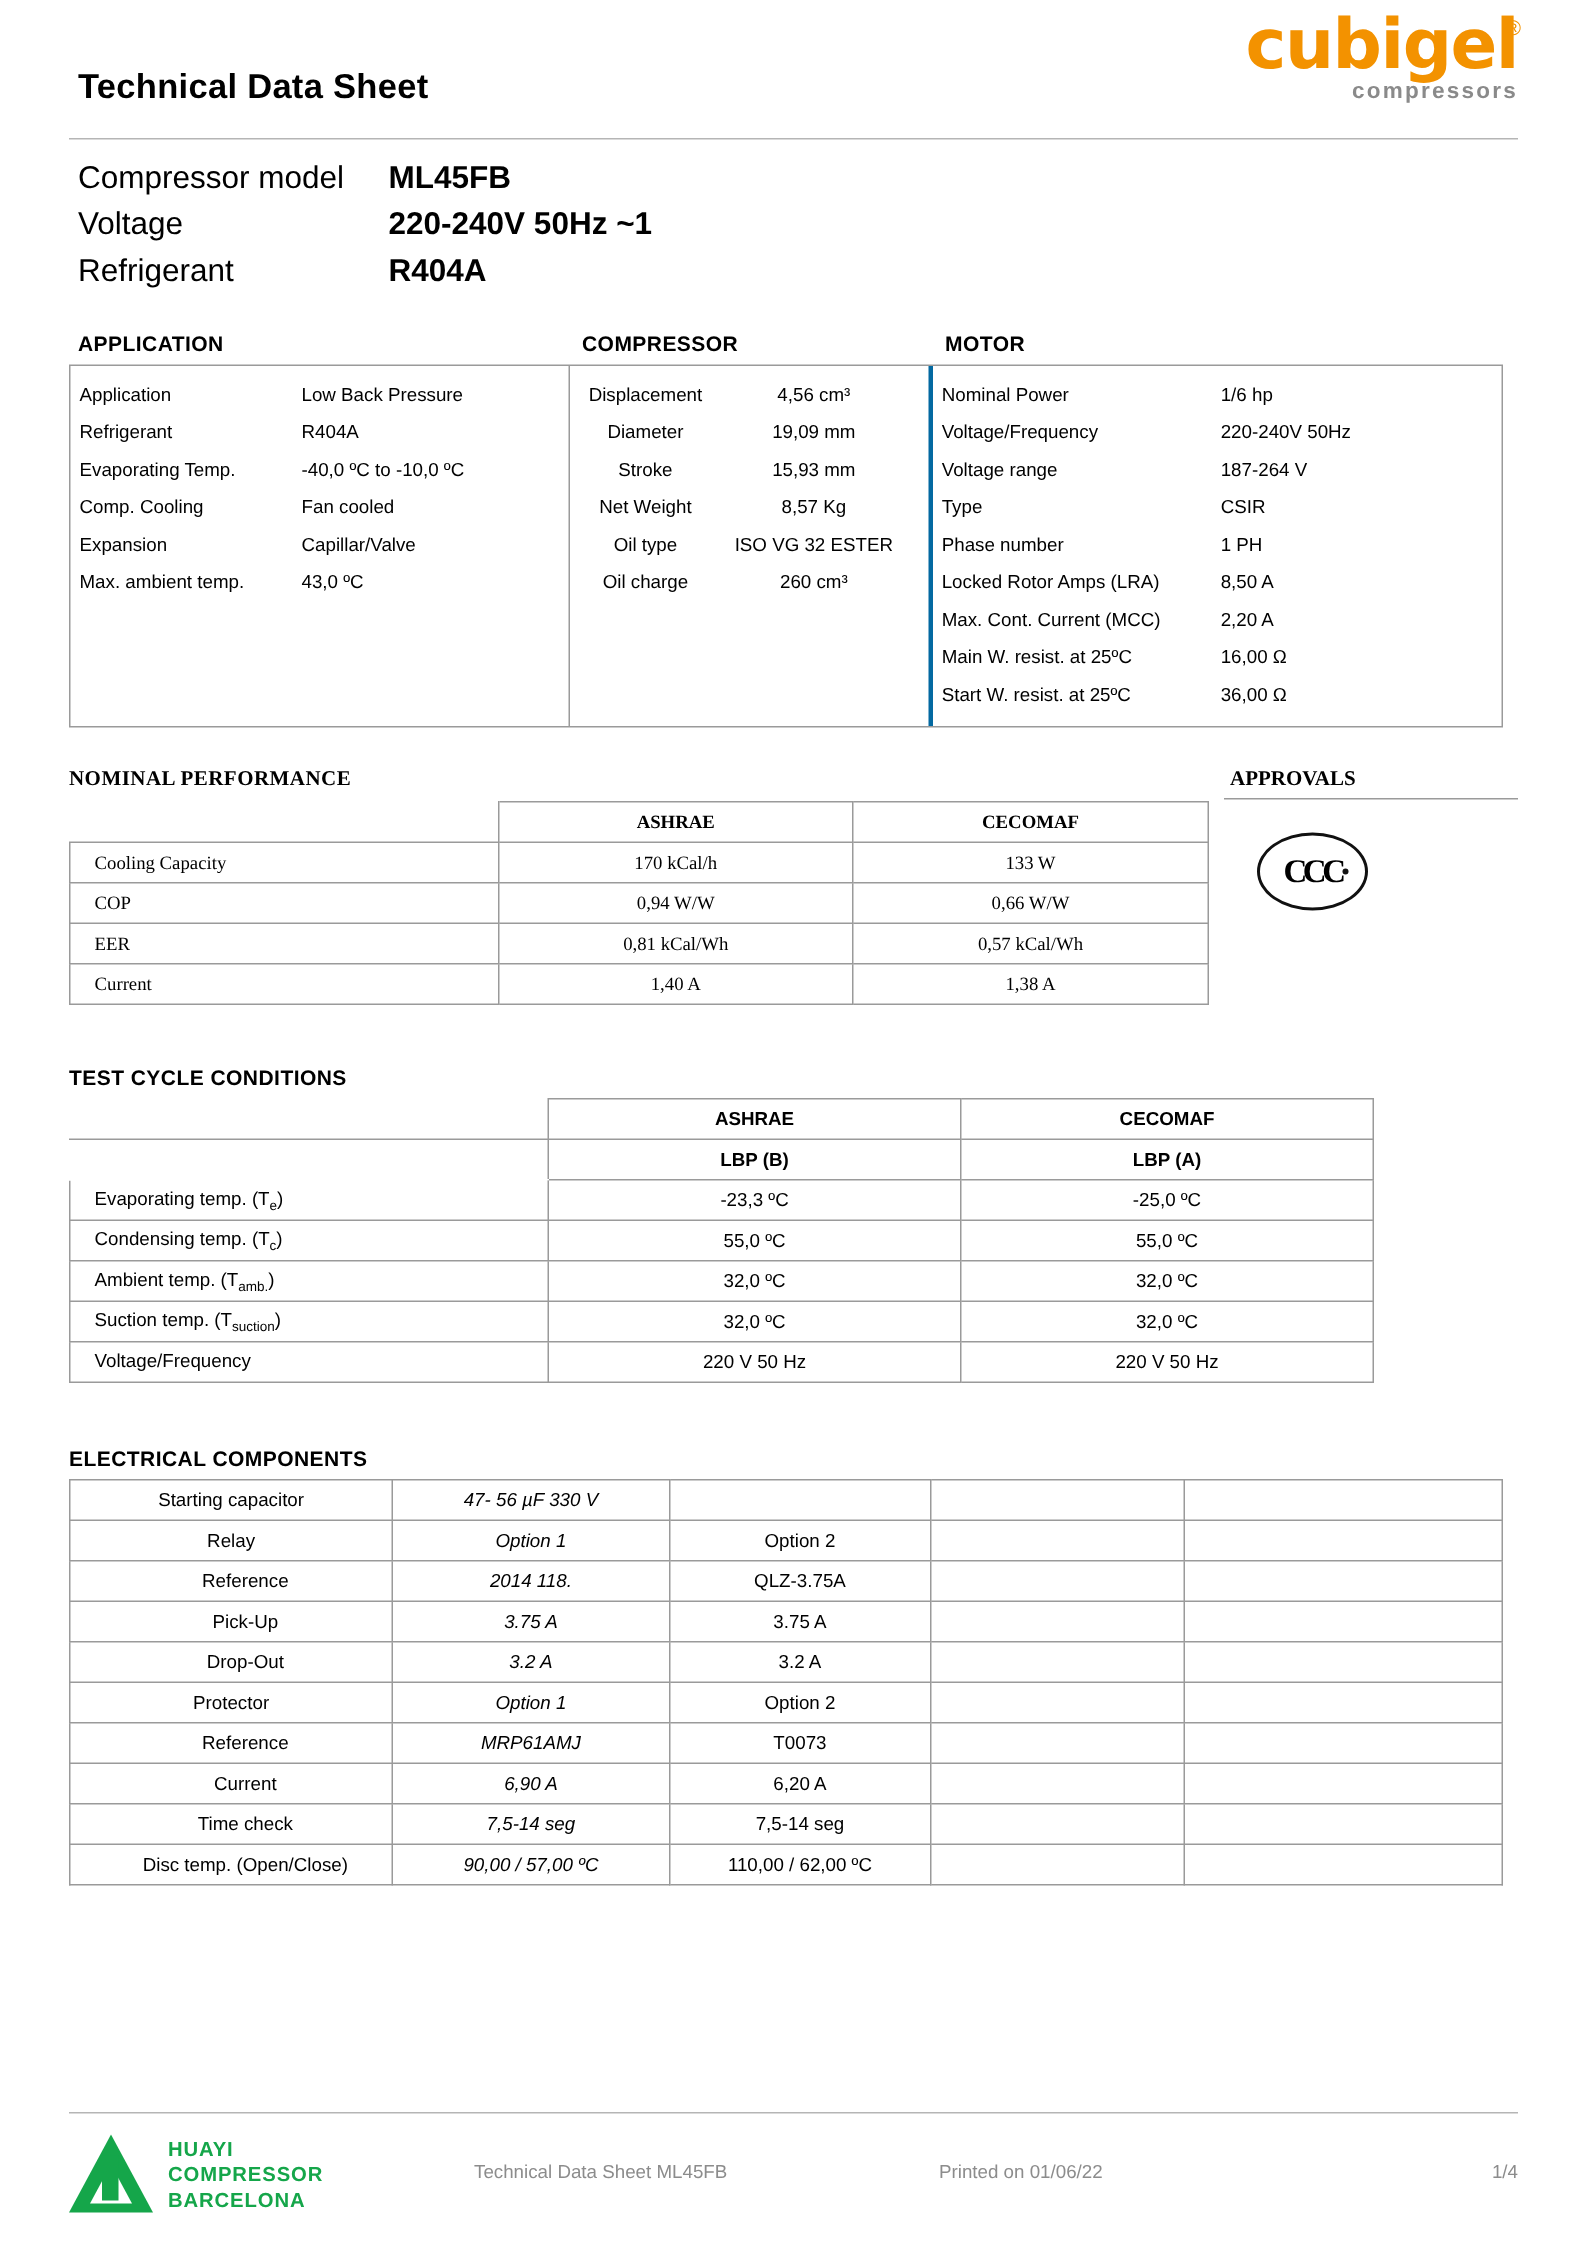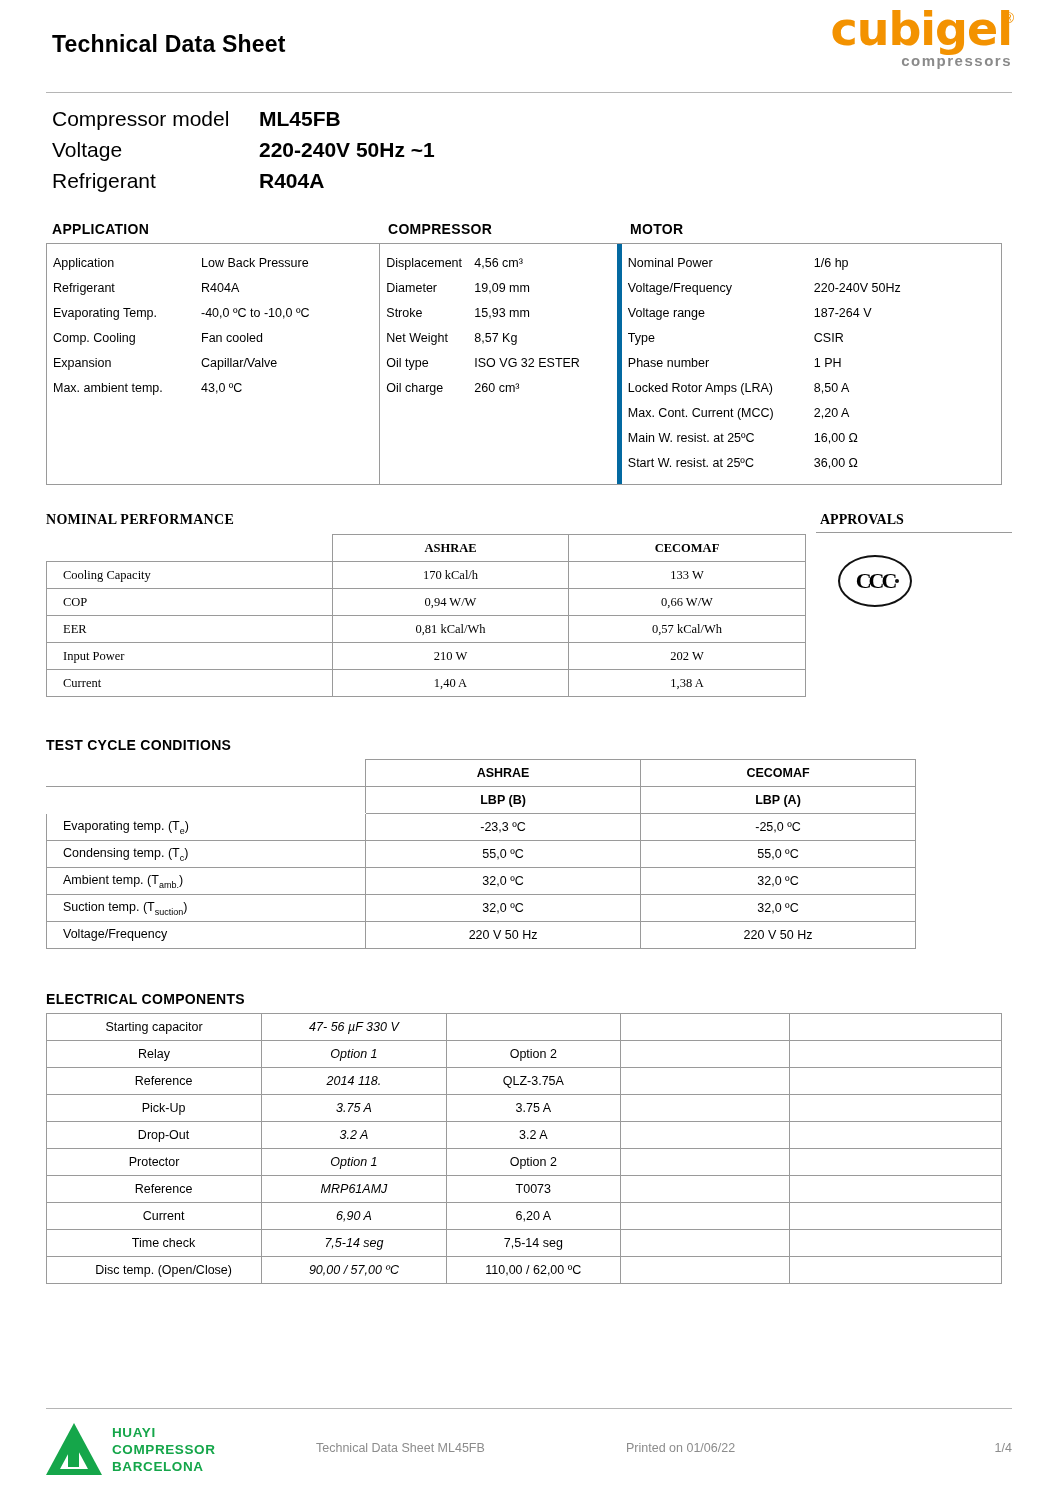--- a/index.html
+++ b/index.html
@@ -21,21 +21,21 @@
     padding: 0 46px;
   }
   
   .header {
     position: relative;
     height: 92px;
   }
   .doc-title {
     position: absolute;
     left: 6px;
-    top: 31px;
+    top: 44px;
     font-size: 23px;
     font-weight: bold;
     letter-spacing: 0.2px;
   }
   .logo {
     position: absolute;
     right: 0px;
     top: 8px;
     text-align: right;
     width: 260px;
@@ -108,21 +108,21 @@
     border: 1px solid #9a9a9a;
     box-sizing: border-box;
     width: 956px;
     min-height: 236px;
   }
   .specs-col {
     box-sizing: border-box;
     padding: 7px 8px 8px 6px;
   }
   .specs-col.c1 { width: 334px; border-right: 1px solid #9a9a9a; }
-  .specs-col.c2 { width: 242px; border-right: 5px solid #0369a1; }
+  .specs-col.c2 { width: 242px; border-right: 3px solid #0369a1; text-align: center; }
   .specs-col.c3 { width: 380px; }
   .kv {
     display: flex;
     font-size: 12.5px;
     line-height: 25px;
   }
   .specs-col.c1 .kv .k { width: 148px; }
   .specs-col.c2 .kv .k { width: 88px; }
   .specs-col.c3 .kv .k { width: 186px; }
   .kv .v { flex: 1; }
@@ -444,25 +444,20 @@
         <td class="lbl">COP</td>
         <td>0,94 W/W</td>
         <td>0,66 W/W</td>
       </tr>
       <tr>
         <td class="lbl">EER</td>
         <td>0,81 kCal/Wh</td>
         <td>0,57 kCal/Wh</td>
       </tr>
       <tr>
-        <td class="lbl">Input Power</td>
-        <td>210 W</td>
-        <td>202 W</td>
-      </tr>
-      <tr>
         <td class="lbl">Current</td>
         <td>1,40 A</td>
         <td>1,38 A</td>
       </tr>
     </tbody>
       </table>
 
     <div class="approvals">
       <div class="appr-title">APPROVALS</div>
       <div class="appr-rule"></div>

